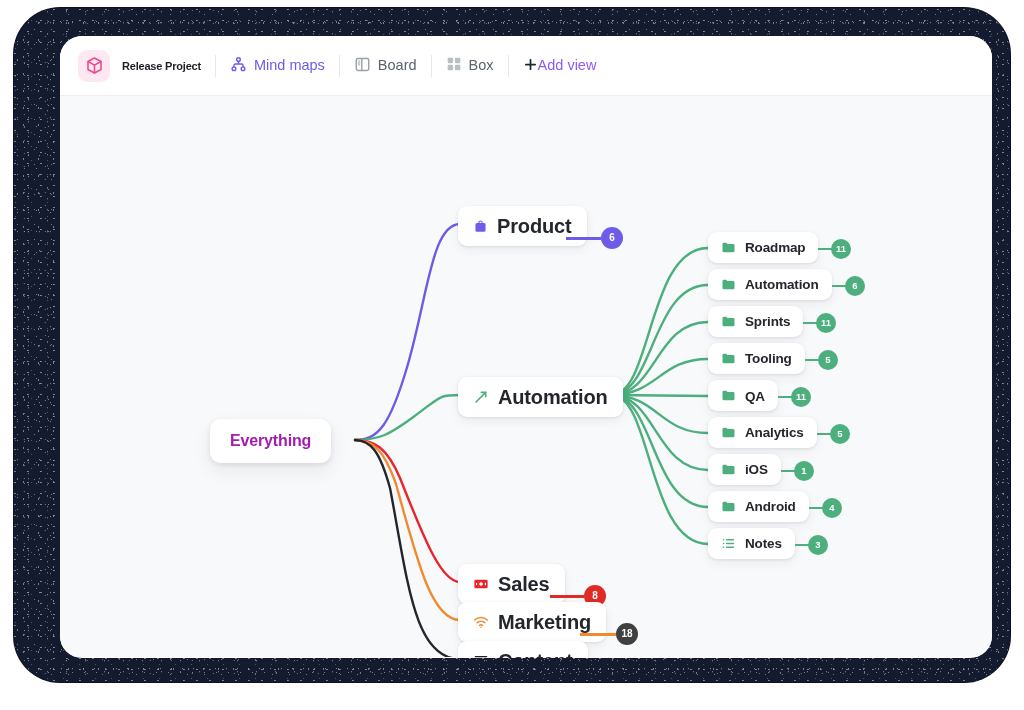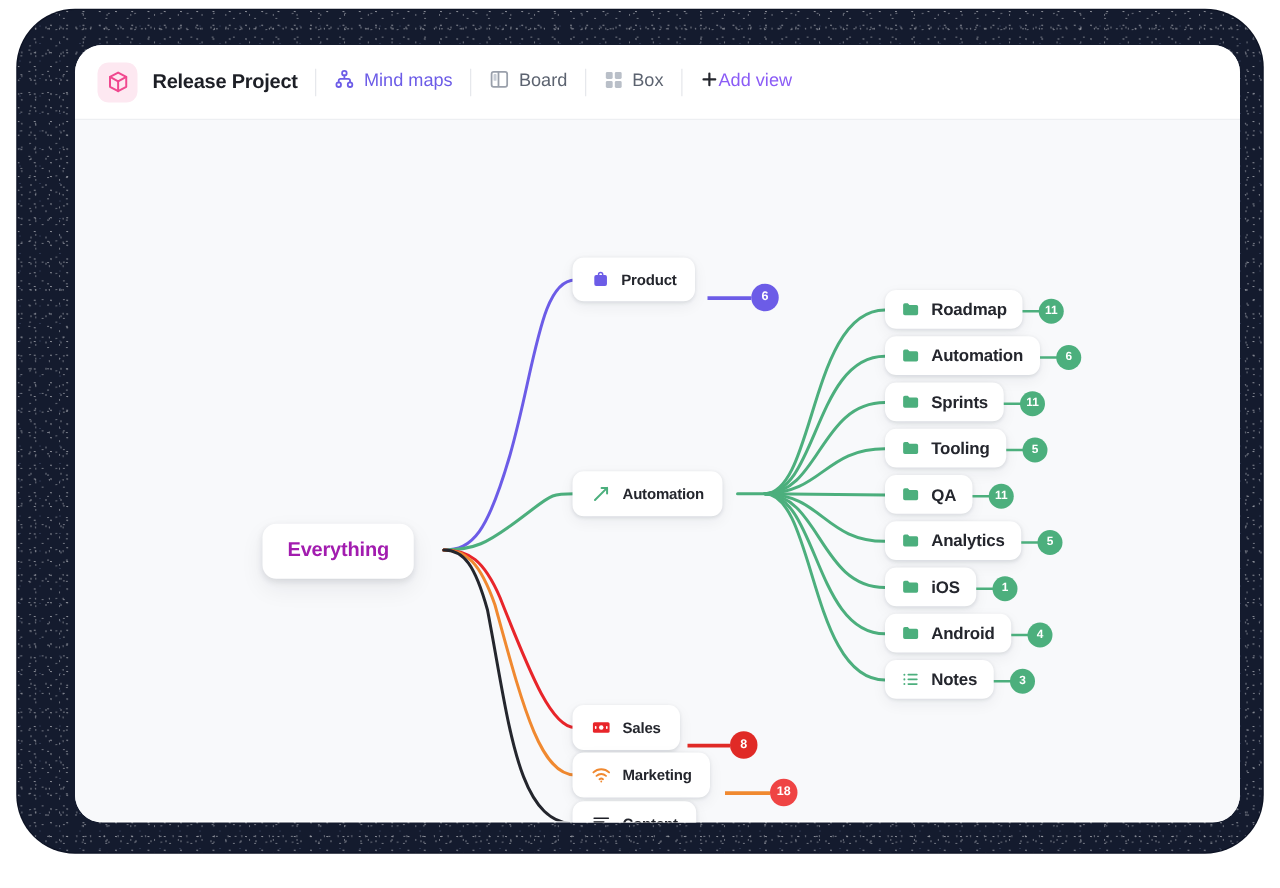--- a/index.html
+++ b/index.html
@@ -60,21 +60,21 @@
     gap: 0;
   }
   .logo-badge {
     width: 32px; height: 32px;
     border-radius: 9px;
     background: #fde8f1;
     display: flex; align-items: center; justify-content: center;
     flex: 0 0 auto;
   }
   #project-title {
-    font-size: 16px;
+    font-size: 11px;
     font-weight: bold;
     color: #1d1f26;
     margin-left: 12px;
     letter-spacing: -.2px;
     white-space: nowrap;
   }
   .hdr-sep {
     width: 1px; height: 22px;
     background: #e6e8ec;
     margin: 0 14px;
@@ -106,21 +106,21 @@
     display: flex;
     align-items: center;
     gap: 9px;
     background: #ffffff;
     border-radius: 9px;
     box-shadow: 0 1px 3px rgba(22,28,45,.10), 0 4px 12px rgba(22,28,45,.06);
     white-space: nowrap;
     cursor: pointer;
   }
   .node .node-label {
-    font-size: 12px;
+    font-size: 20px;
     color: #24262d;
     font-weight: bold;
     letter-spacing: -.15px;
     line-height: 1;
   }
   .node .node-icon { display: flex; flex: 0 0 auto; }
 
   
   .node.root {
     padding: 14px 20px;
@@ -292,21 +292,21 @@
         <span class="node-icon">
           <svg width="16" height="16" viewBox="0 0 24 24" fill="none" stroke="#f08930" stroke-width="2.3" stroke-linecap="round">
             <path d="M2.6 8.9a13.6 13.6 0 0 1 18.8 0"></path>
             <path d="M6.3 13a8.4 8.4 0 0 1 11.4 0"></path>
             <path d="M9.9 17a3.4 3.4 0 0 1 4.2 0"></path>
             <circle cx="12" cy="19.8" r="1.1" fill="#f08930" stroke="none"></circle>
           </svg>
         </span>
         <span class="node-label">Marketing</span>
       </div>
-      <div class="badge" style="left:556px; top:527px; background:#ef4444;">18</div>
+      <div class="badge" style="left:556px; top:527px; background:#404040;">18</div>
 
       <div class="node lvl2" style="left:398px; top:545px;">
         <span class="node-icon">
           <svg width="16" height="16" viewBox="0 0 24 24" fill="none" stroke="#1d1f26" stroke-width="2" stroke-linecap="round">
             <path d="M3.5 5.4h17M3.5 10h11.5M3.5 14.6h17M3.5 19.2h11.5"></path>
           </svg>
         </span>
         <span class="node-label">Content</span>
       </div>
 

